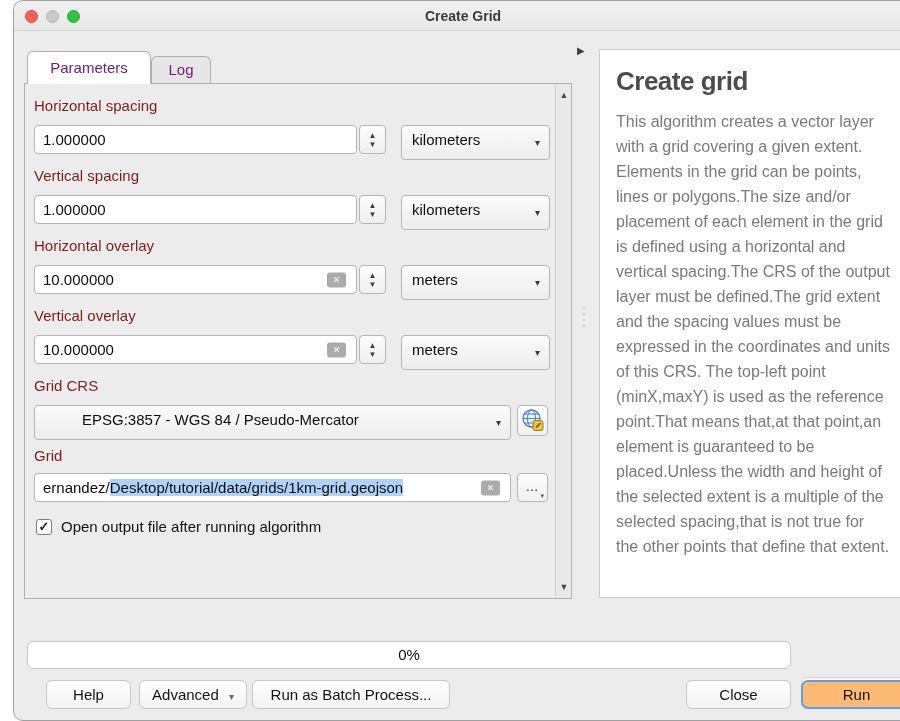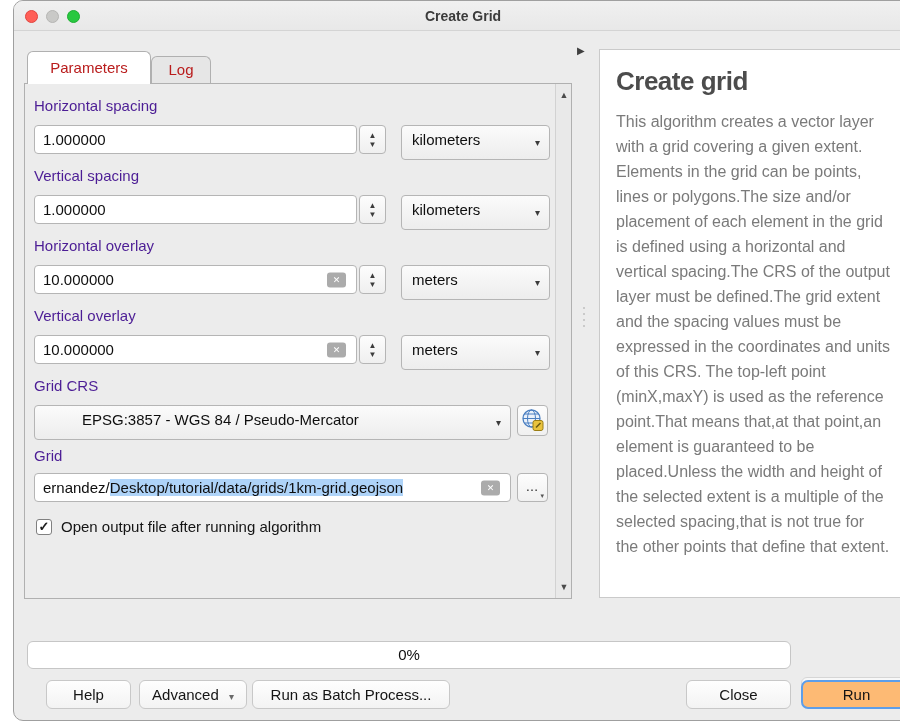--- a/index.html
+++ b/index.html
@@ -24,40 +24,40 @@
     text-align:center; font-size:14px; font-weight:bold; color:#3b3b3b;
   }
   .lights { position:absolute; left:11px; top:9px; display:flex; gap:8px; }
   .light { width:13px; height:13px; border-radius:50%; display:inline-block; }
   .light.red   { background:#ff5f57; border:1px solid #e0443e; }
   .light.gray  { background:#c9c9c7; border:1px solid #b5b5b3; }
   .light.green { background:#28c840; border:1px solid #1eae32; }
 
   
   .tab {
-    position:absolute; text-align:center; font-size:15px; color:#b91c1c;
+    position:absolute; text-align:center; font-size:15px; color:#701a75;
     border:1px solid #b0b0b0; border-bottom:none; border-radius:6px 6px 0 0;
   }
   .tab-parameters { left:13px; top:50px; width:124px; height:33px; background:#ffffff; z-index:3; line-height:31px; }
   .tab-log        { left:137px; top:55px; width:60px; height:28px; background:#e6e6e6; z-index:0; line-height:26px; }
 
   
   .param-frame {
     position:absolute; left:10px; top:82px; width:548px; height:516px;
     background:#ececec; border:1px solid #b0b0b0; z-index:1;
   }
   .vscrollbar {
     position:absolute; left:541px; top:83px; width:16px; height:514px;
     background:#e9e9e9; border-left:1px solid #d2d2d2; z-index:2;
   }
   .scroll-arrow { position:absolute; left:0; width:16px; text-align:center; font-size:9px; color:#4a4a4a; }
   .scroll-arrow.up { top:6px; }
   .scroll-arrow.down { bottom:6px; }
 
-  .field-label { position:absolute; left:20px; font-size:15px; color:#4c1d95; z-index:2; }
+  .field-label { position:absolute; left:20px; font-size:15px; color:#7f1d1d; z-index:2; }
 
   .text-input {
     position:absolute; height:29px; background:#ffffff;
     border:1px solid #b5b5b5; border-radius:4px; z-index:2;
     font-size:15px; color:#0e0e0e; line-height:27px; padding:0 8px;
     white-space:nowrap; overflow:hidden;
   }
   .clear-icon {
     position:absolute; right:10px; top:50%; transform:translateY(-50%);
     width:19px; height:15px; background:#ababab; border-radius:3px;

